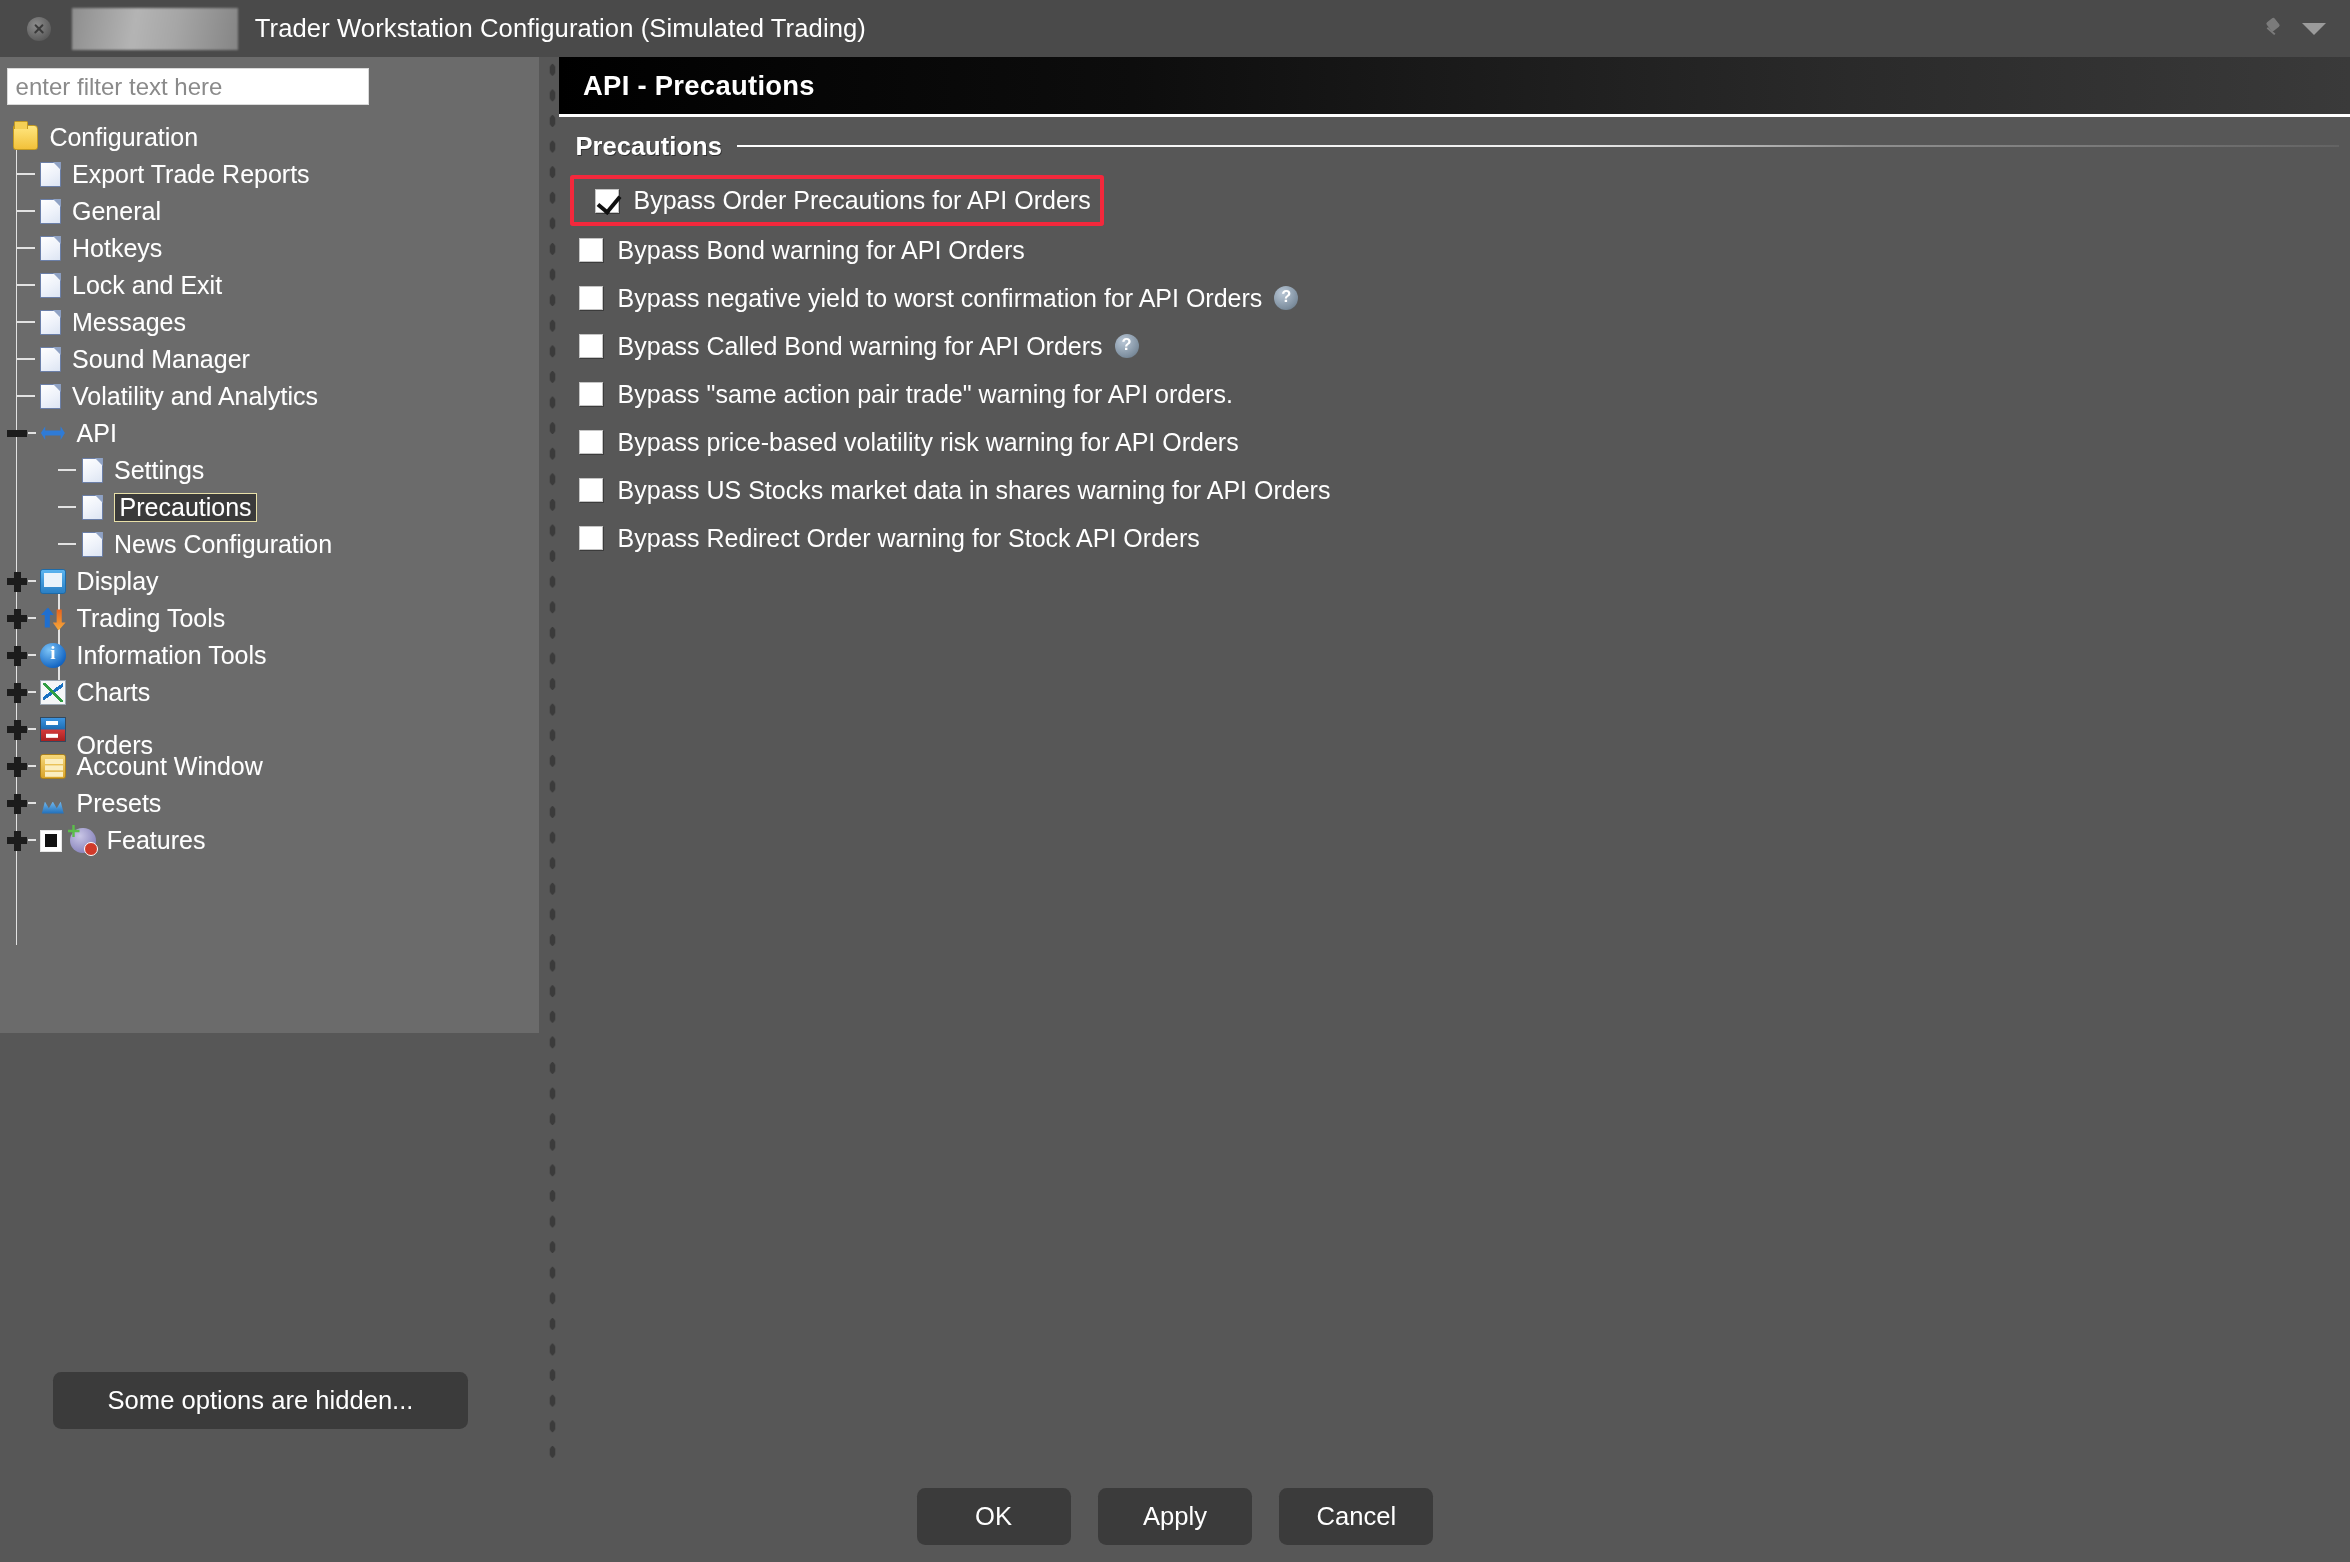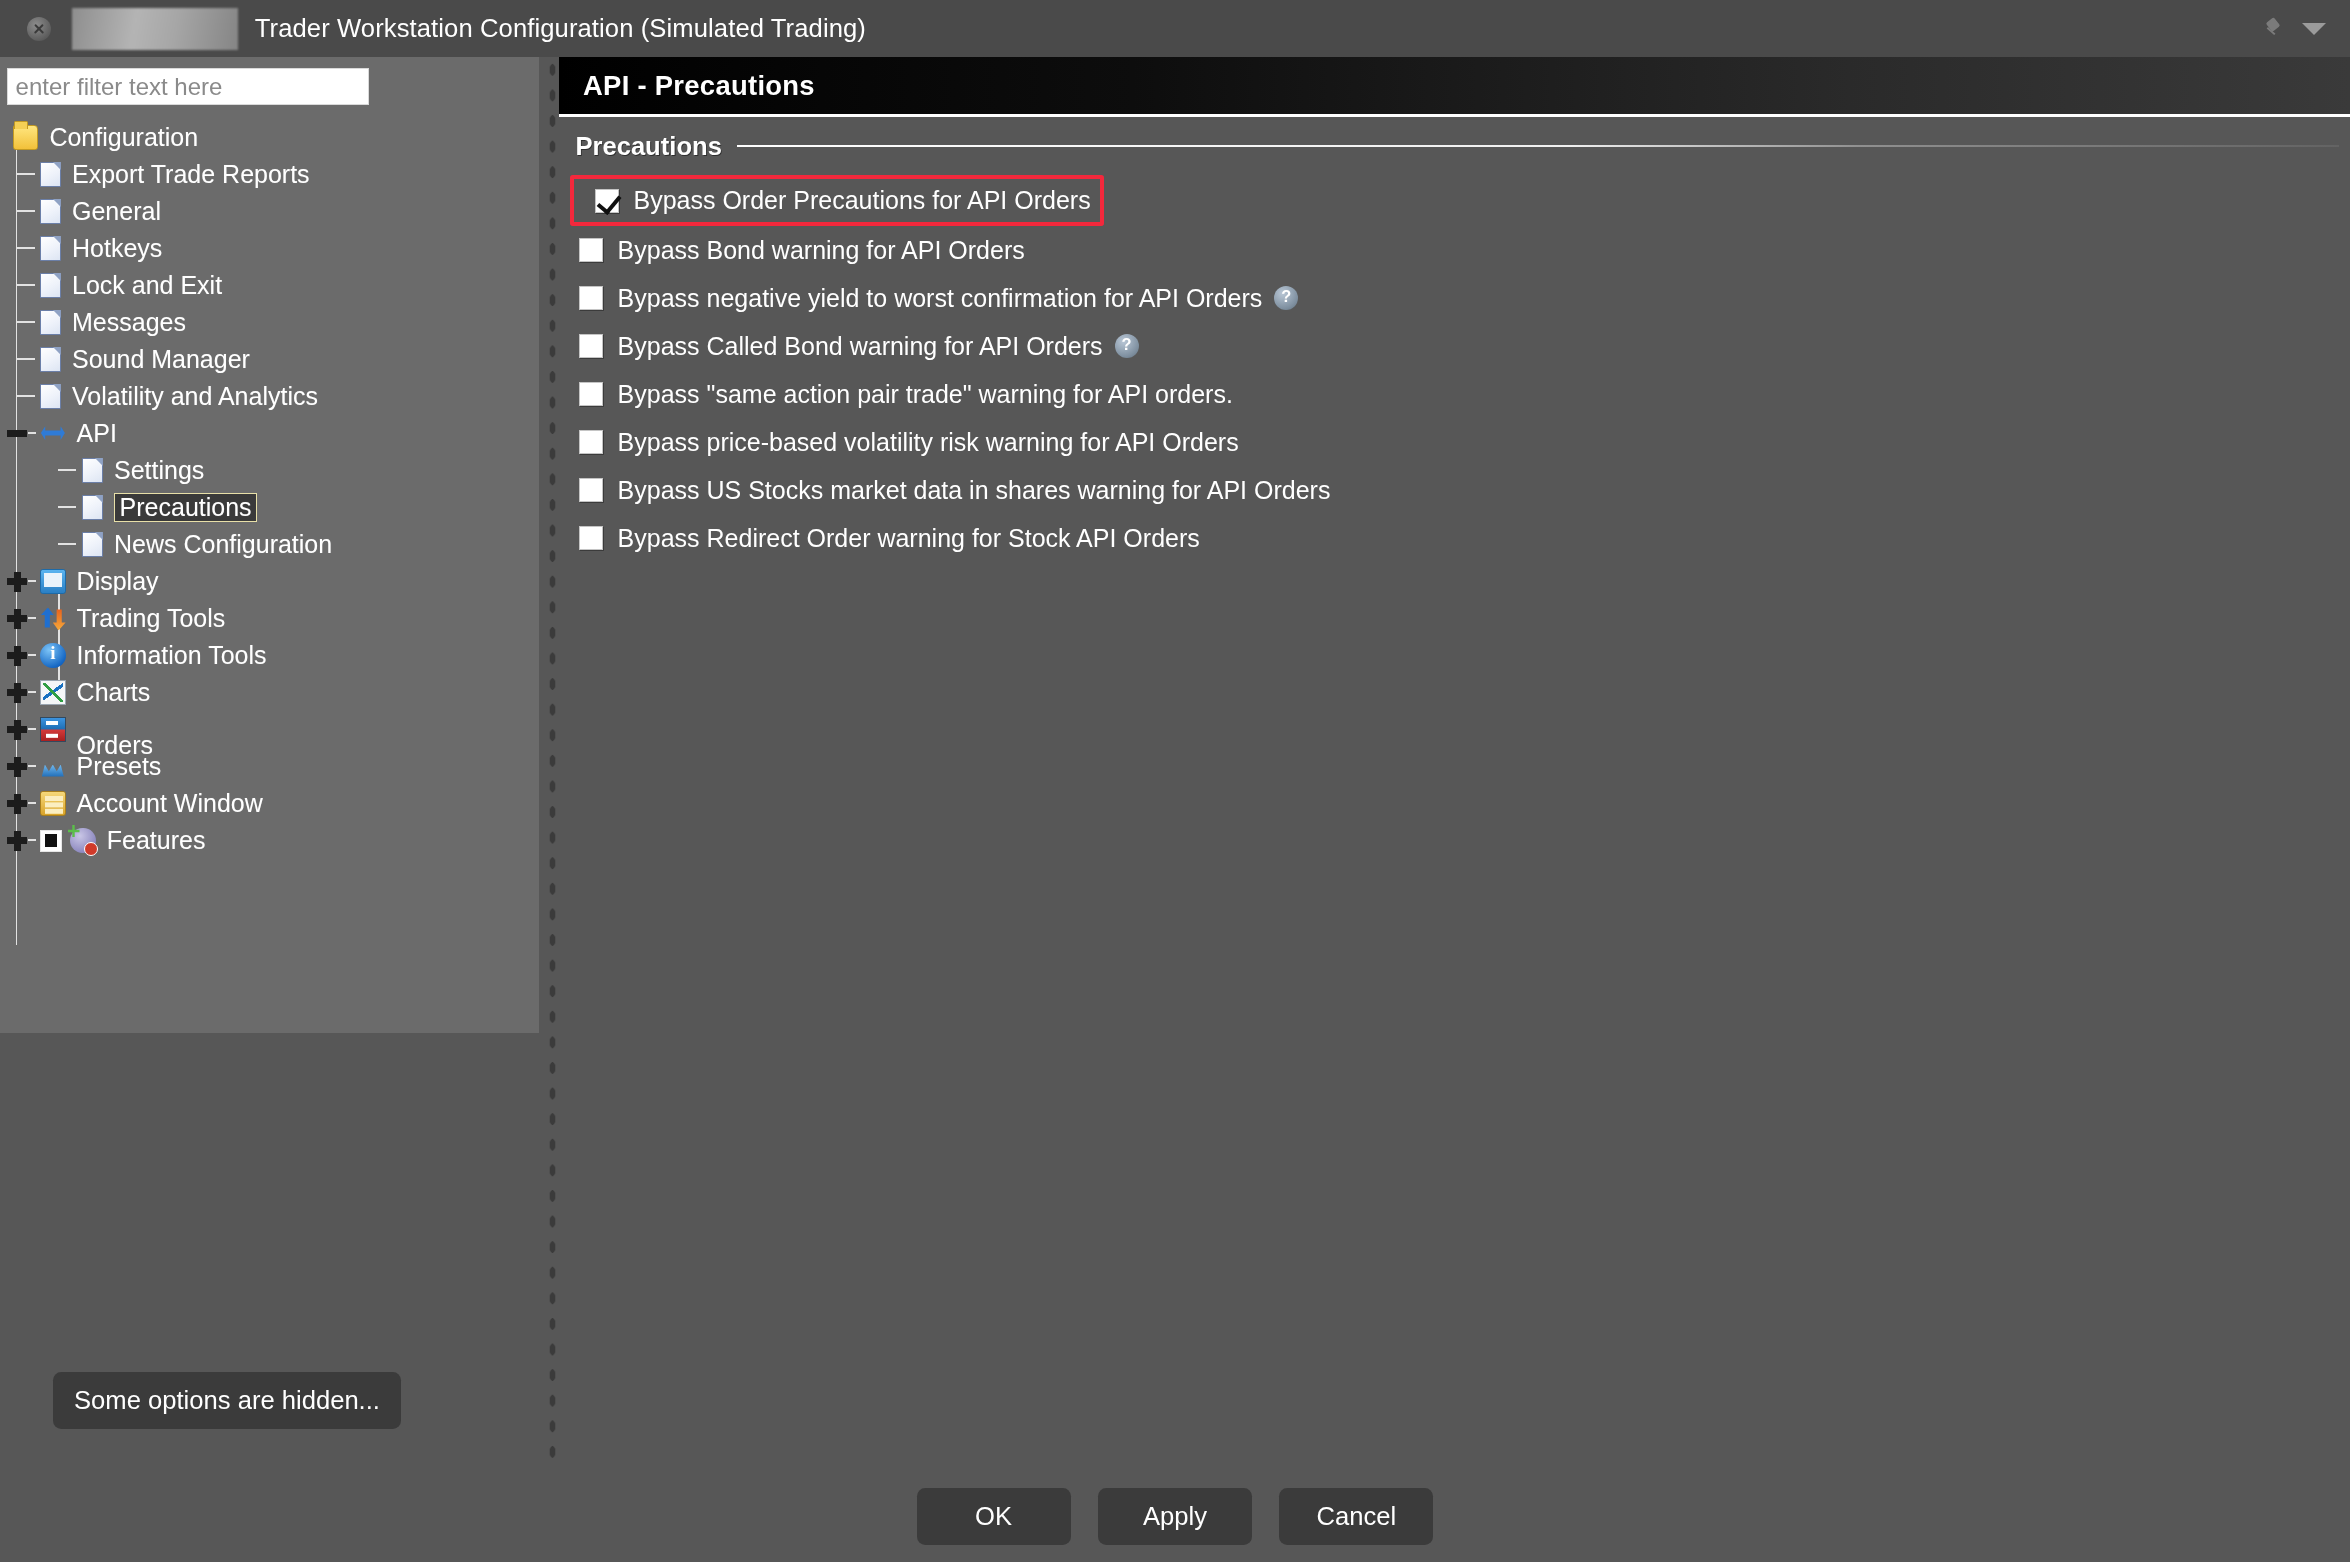--- a/index.html
+++ b/index.html
@@ -194,21 +194,21 @@
     content:""; position:absolute; left:-2.7px; top:-2.7px; width:12px; height:12px;
     background:#5bbf4a; clip-path: polygon(40% 0,60% 0,60% 40%,100% 40%,100% 60%,60% 60%,60% 100%,40% 100%,40% 60%,0 60%,0 40%,40% 40%);
   }
   .ico-gear::after {
     content:""; position:absolute; right:-2.7px; bottom:-2.7px; width:12px; height:12px;
     border-radius:50%; background:#d03a2a; border:1.8px solid #fff;
   }
 
   
   #hidden-options-button {
-    position: absolute; left: 53px; top: 1372px; width: 348px; height: 57px;
+    position: absolute; left: 53px; top: 1372px; width: 415px; height: 57px;
     background: #3b3b3b; border: none; border-radius: 8.2px;
     color: #ffffff; font-family: "Liberation Sans", sans-serif; font-size: 25.6px;
     cursor: pointer;
   }
 
   
   #split-divider {
     position: absolute; left: 546px; top: 57px; width: 12.8px; height: 1405px;
     background-image: radial-gradient(#3b3b3b 31%, transparent 33%);
     background-size: 12.8px 25.6px; background-position: center top;
@@ -427,32 +427,32 @@
         <span class="ico ico-orders"></span>
         <span class="tree-label" style="margin-left: 11px; margin-top: 32px;">Orders</span>
       </div>
       <div class="tree-row">
         <span class="toggle" style="left: 7.3px;">
           <span class="plus-h"></span>
           <span class="plus-v"></span>
         </span>
         <span class="toggle-stub" style="left: 28px; top: 17.4px;"></span>
         <span style="display: inline-block; flex: 0 0 auto; width: 40px; height: 0.9px;"></span>
+        <span class="ico ico-account"></span>
+        <span class="tree-label" style="margin-left: 11px;">Account Window</span>
+      </div>
+      <div class="tree-row">
+        <span class="toggle" style="left: 7.3px;">
+          <span class="plus-h"></span>
+          <span class="plus-v"></span>
+        </span>
+        <span class="toggle-stub" style="left: 28px; top: 17.4px;"></span>
+        <span style="display: inline-block; flex: 0 0 auto; width: 40px; height: 0.9px;"></span>
         <span class="ico ico-presets"></span>
         <span class="tree-label" style="margin-left: 11px;">Presets</span>
-      </div>
-      <div class="tree-row">
-        <span class="toggle" style="left: 7.3px;">
-          <span class="plus-h"></span>
-          <span class="plus-v"></span>
-        </span>
-        <span class="toggle-stub" style="left: 28px; top: 17.4px;"></span>
-        <span style="display: inline-block; flex: 0 0 auto; width: 40px; height: 0.9px;"></span>
-        <span class="ico ico-account"></span>
-        <span class="tree-label" style="margin-left: 11px;">Account Window</span>
       </div>
       <div class="tree-row">
         <span class="toggle" style="left: 7.3px;">
           <span class="plus-h"></span>
           <span class="plus-v"></span>
         </span>
         <span class="toggle-stub" style="left: 28px; top: 17.4px;"></span>
         <span style="display: inline-block; flex: 0 0 auto; width: 40px; height: 0.9px;"></span>
         <span class="ico-features-cb"></span>
         <span style="width: 8.2px; flex: 0 0 auto;"></span>

